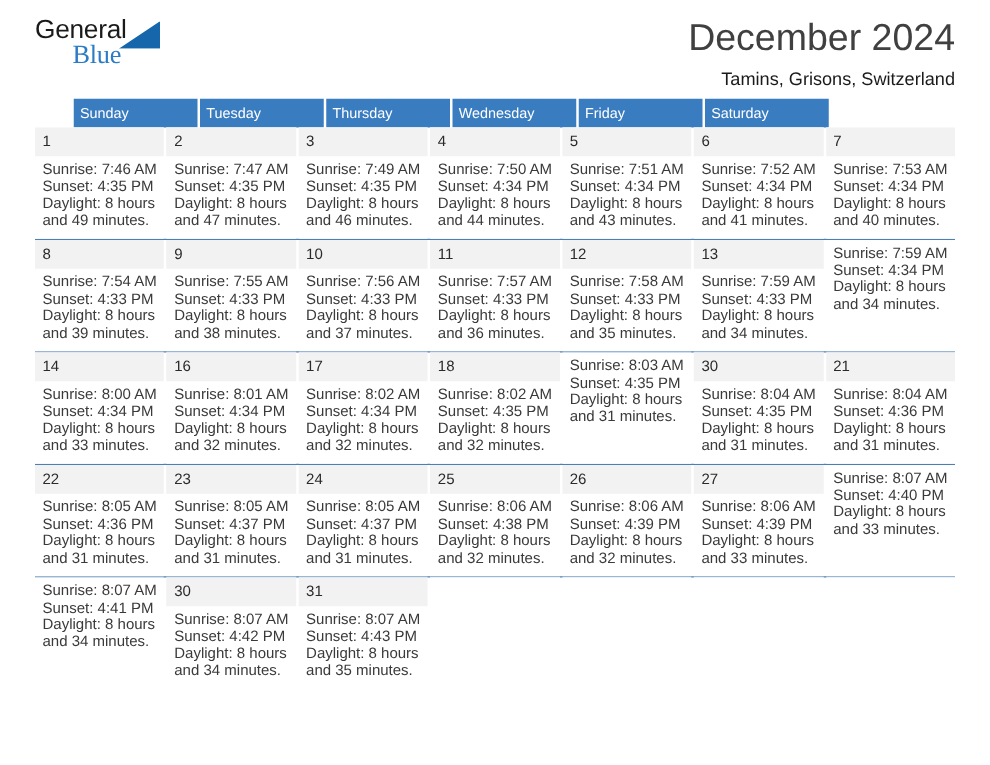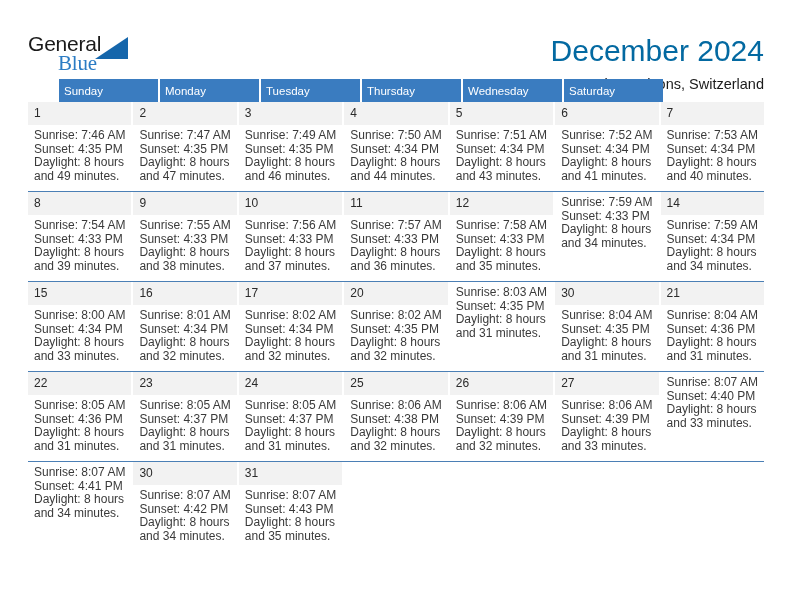--- a/index.html
+++ b/index.html
@@ -15,21 +15,21 @@
     width: 792px;
     height: 612px;
     padding: 0 28px;
   }
 
   
   .header {
     display: flex;
     align-items: flex-start;
     justify-content: space-between;
-    padding-top: 32px;
+    padding-top: 12px;
     height: 74px;
   }
   .logo {
     position: relative;
     width: 120px;
     height: 46px;
     user-select: none;
   }
   .logo-general {
     position: absolute;
@@ -53,21 +53,21 @@
     width: 33px;
     height: 22px;
     background: #1566ab;
     clip-path: polygon(0 0, 100% 100%, 0 100%);
     transform: scaleX(-1);
   }
   .title-block { text-align: right; padding-top: 2px; }
   .cal-title {
     font-size: 30px;
     font-weight: normal;
-    color: #0369a1;
+    color: #404040;
     line-height: 34px;
     letter-spacing: 0px;
   }
   .cal-sub {
     font-size: 14.5px;
     color: #1a1a1a;
     line-height: 20px;
     margin-top: 6px;
   }
 
@@ -139,24 +139,24 @@
     <div class="title-block">
       <div class="cal-title">December 2024</div>
       <div class="cal-sub">Tamins, Grisons, Switzerland</div>
     </div>
 
   </div>
 
   <div class="calendar">
     <div class="weekday-row" id="weekday-row">
         <div class="weekday">Sunday</div>
-        <div class="weekday">Monday</div>
         <div class="weekday">Tuesday</div>
         <div class="weekday">Thursday</div>
         <div class="weekday">Wednesday</div>
+        <div class="weekday">Friday</div>
         <div class="weekday">Saturday</div>
       </div>
     <div id="weeks-container">
         <div class="week">
           <div class="day-cell">
             <div class="day-num">1</div>
             <div class="day-info">
               <div>Sunrise: 7:46 AM</div>
               <div>Sunset: 4:35 PM</div>
               <div>Daylight: 8 hours</div>
@@ -258,40 +258,40 @@
           <div class="day-cell">
             <div class="day-num">12</div>
             <div class="day-info">
               <div>Sunrise: 7:58 AM</div>
               <div>Sunset: 4:33 PM</div>
               <div>Daylight: 8 hours</div>
               <div>and 35 minutes.</div>
             </div>
           </div>
           <div class="day-cell">
+            <div class="day-num">13</div>
             <div class="day-info">
               <div>Sunrise: 7:59 AM</div>
               <div>Sunset: 4:33 PM</div>
               <div>Daylight: 8 hours</div>
               <div>and 34 minutes.</div>
             </div>
           </div>
           <div class="day-cell">
-            <div class="day-num">14</div>
             <div class="day-info">
               <div>Sunrise: 7:59 AM</div>
               <div>Sunset: 4:34 PM</div>
               <div>Daylight: 8 hours</div>
               <div>and 34 minutes.</div>
             </div>
           </div>
         </div>
         <div class="week">
           <div class="day-cell">
-            <div class="day-num">15</div>
+            <div class="day-num">14</div>
             <div class="day-info">
               <div>Sunrise: 8:00 AM</div>
               <div>Sunset: 4:34 PM</div>
               <div>Daylight: 8 hours</div>
               <div>and 33 minutes.</div>
             </div>
           </div>
           <div class="day-cell">
             <div class="day-num">16</div>
             <div class="day-info">
@@ -304,21 +304,21 @@
           <div class="day-cell">
             <div class="day-num">17</div>
             <div class="day-info">
               <div>Sunrise: 8:02 AM</div>
               <div>Sunset: 4:34 PM</div>
               <div>Daylight: 8 hours</div>
               <div>and 32 minutes.</div>
             </div>
           </div>
           <div class="day-cell">
-            <div class="day-num">20</div>
+            <div class="day-num">18</div>
             <div class="day-info">
               <div>Sunrise: 8:02 AM</div>
               <div>Sunset: 4:35 PM</div>
               <div>Daylight: 8 hours</div>
               <div>and 32 minutes.</div>
             </div>
           </div>
           <div class="day-cell">
             <div class="day-info">
               <div>Sunrise: 8:03 AM</div>

